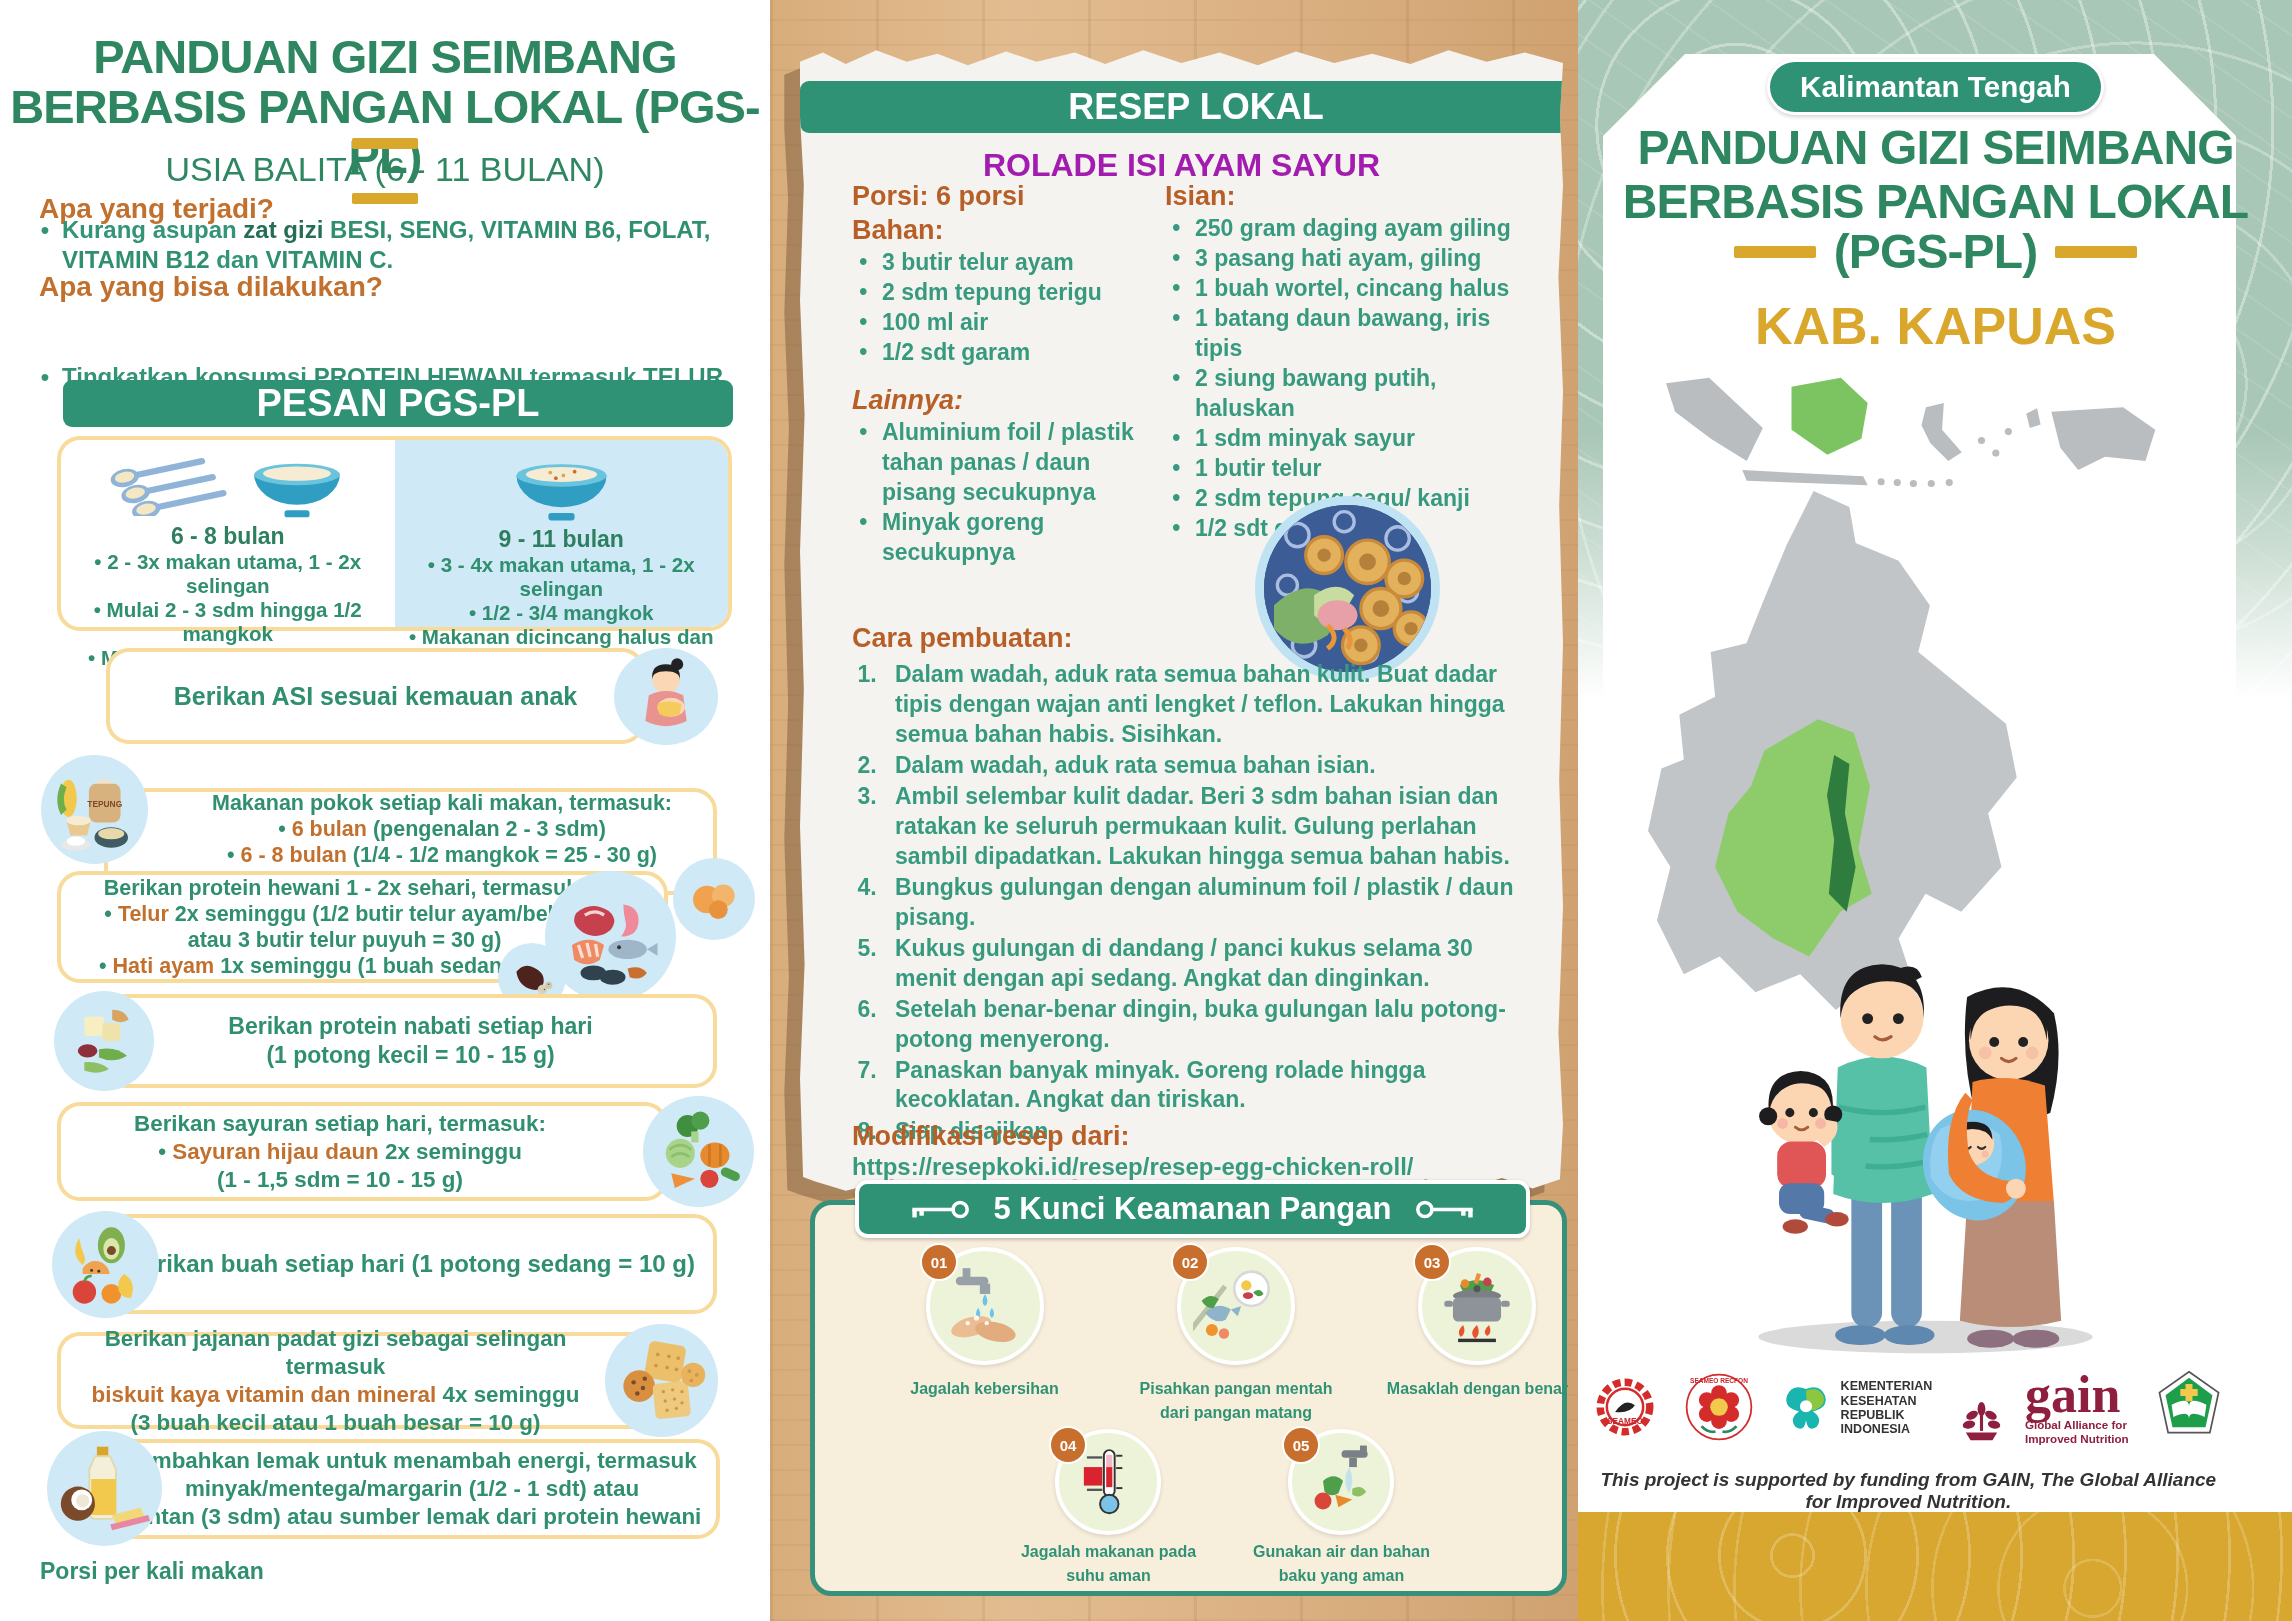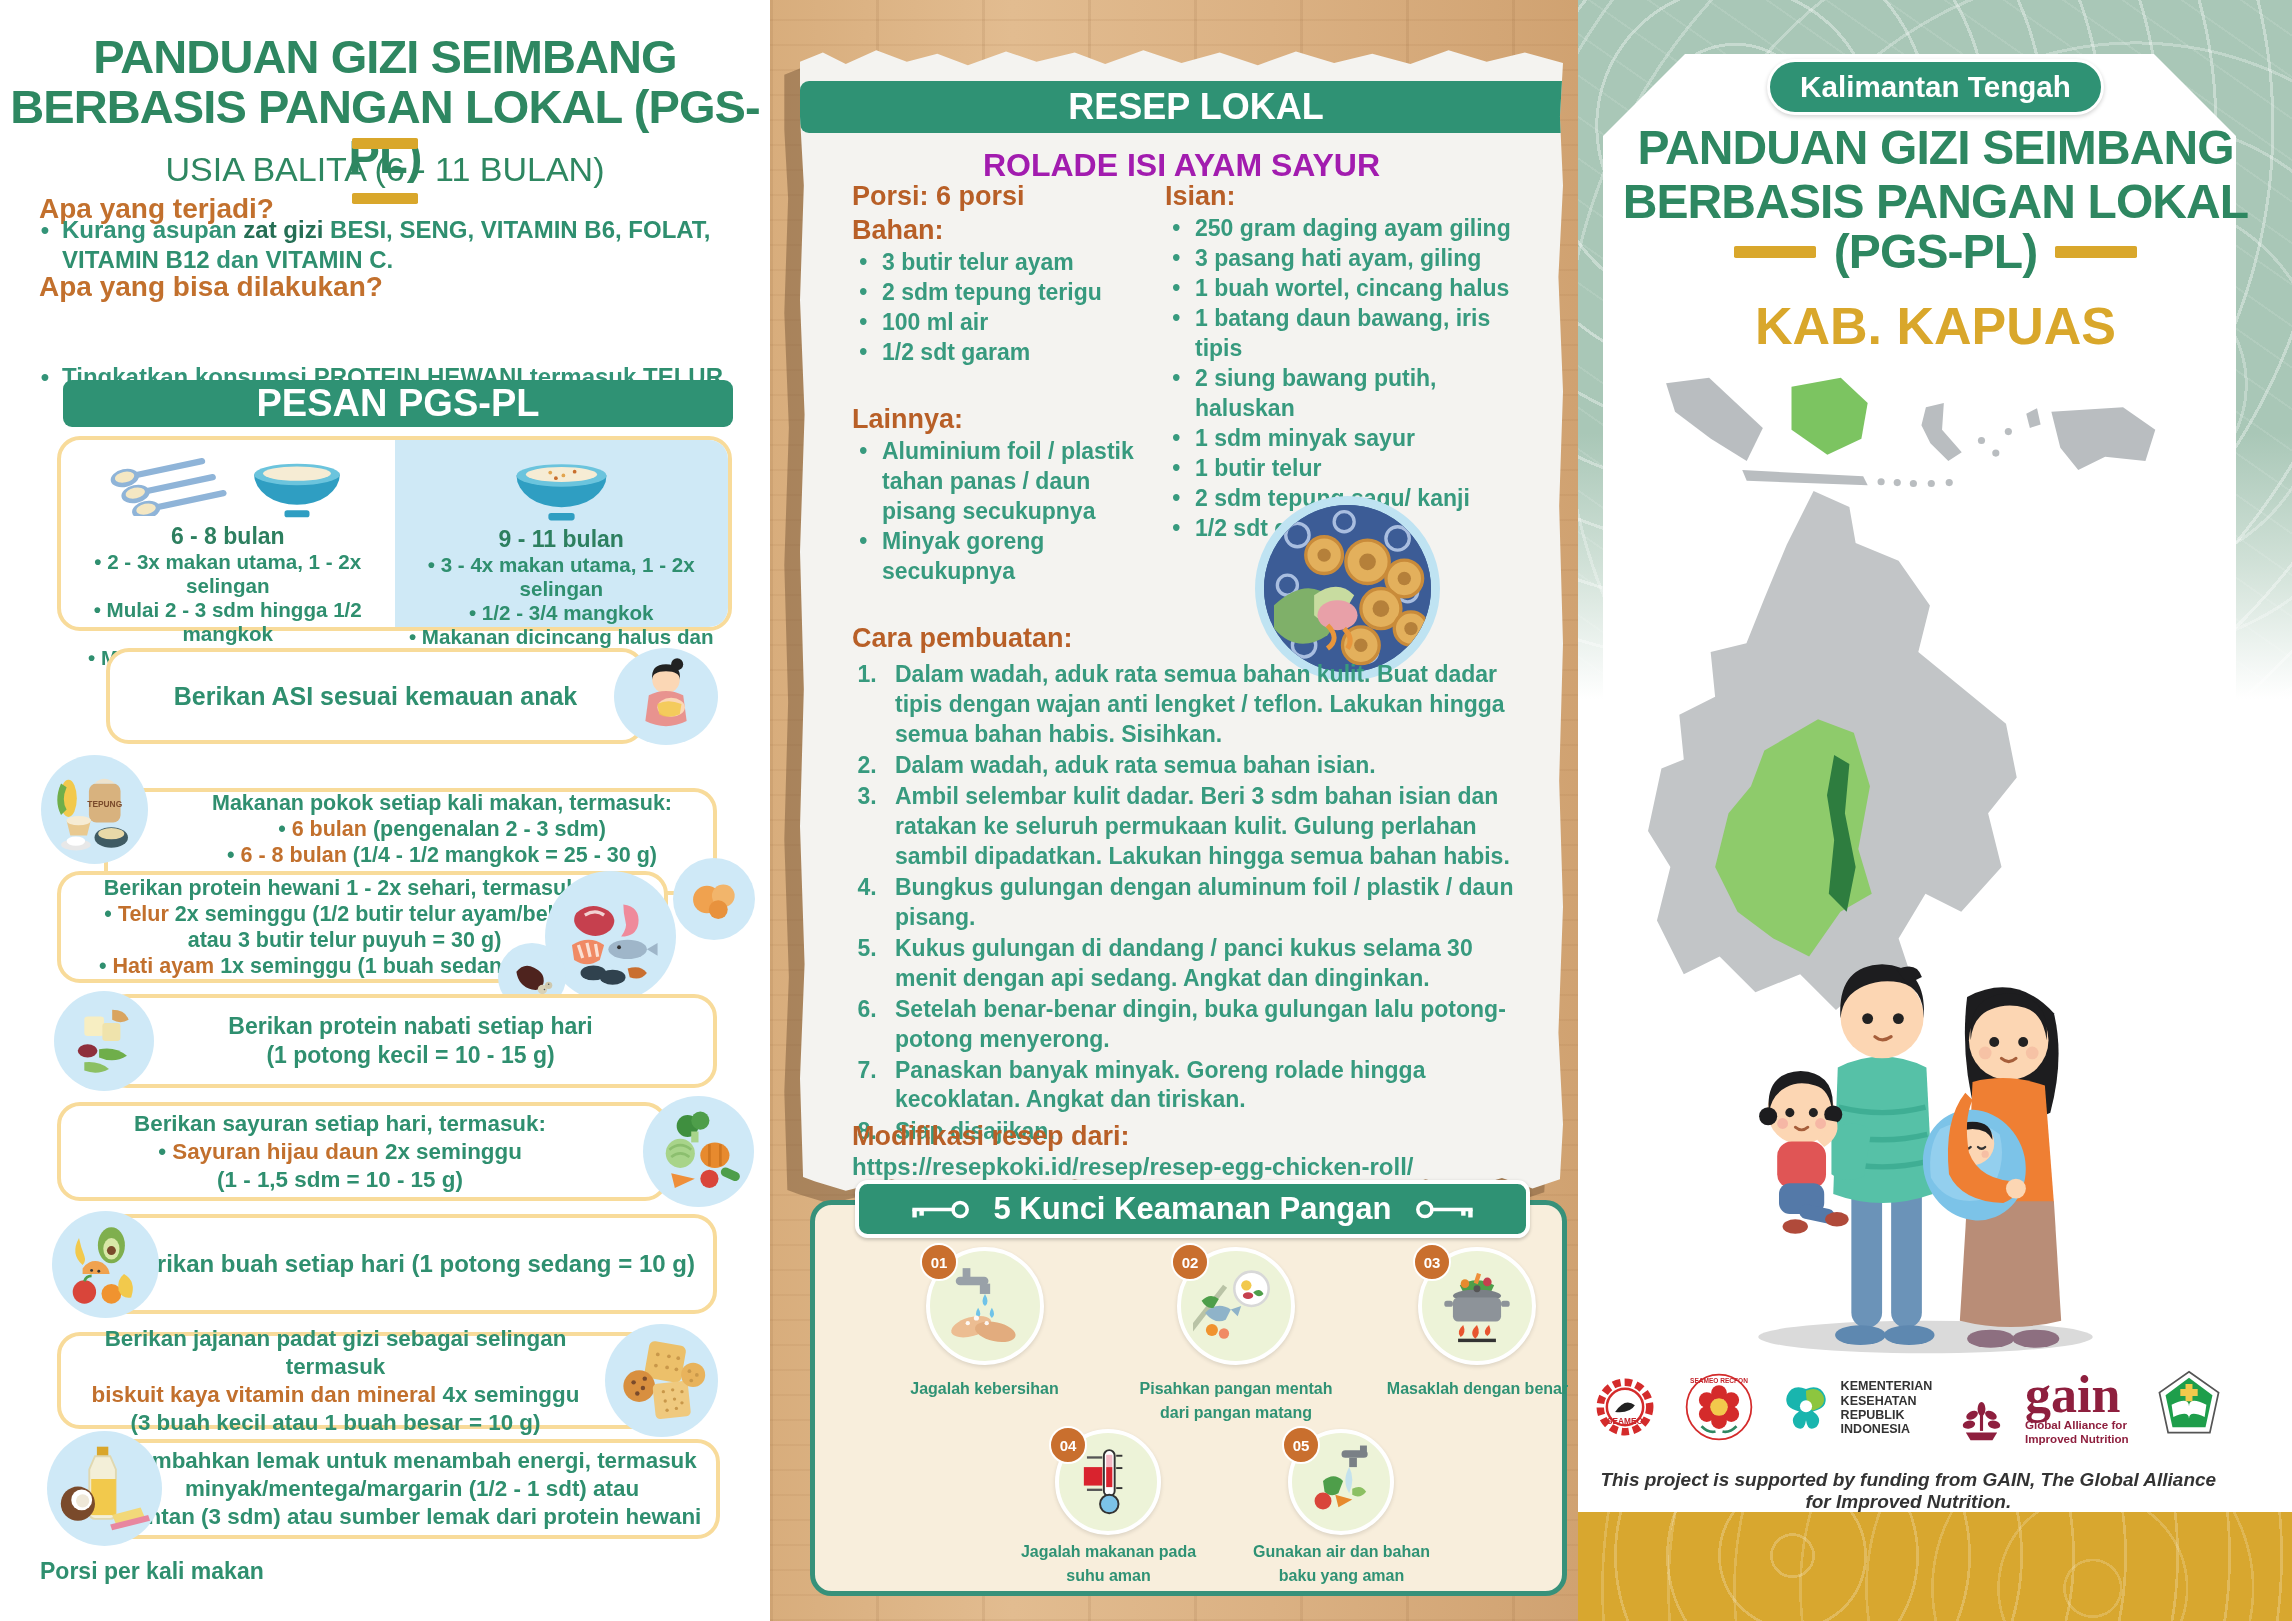--- a/index.html
+++ b/index.html
@@ -362,21 +362,21 @@
 
       <div class="abs" style="left:52px;top:131px;width:296px;">
         <div class="olabel">Porsi: 6 porsi</div>
         <div class="olabel">Bahan:</div>
         <ul class="ing">
           <li><span>3 butir telur ayam</span></li>
           <li><span>2 sdm tepung terigu</span></li>
           <li><span>100 ml air</span></li>
           <li><span>1/2 sdt garam</span></li>
         </ul>
-        <div class="olabel" style="margin-top:35px;">Lainnya:</div>
+        <div class="olabel" style="margin-top:16px;font-style:italic;">Lainnya:</div>
         <ul class="ing">
           <li><span>Aluminium foil / plastik tahan panas / daun pisang secukupnya</span></li>
           <li><span>Minyak goreng secukupnya</span></li>
         </ul>
       </div>
 
       <div class="abs" style="left:365px;top:131px;width:358px;">
         <div class="olabel">Isian:</div>
         <ul class="ing">
           <li><span>250 gram daging ayam giling</span></li>

